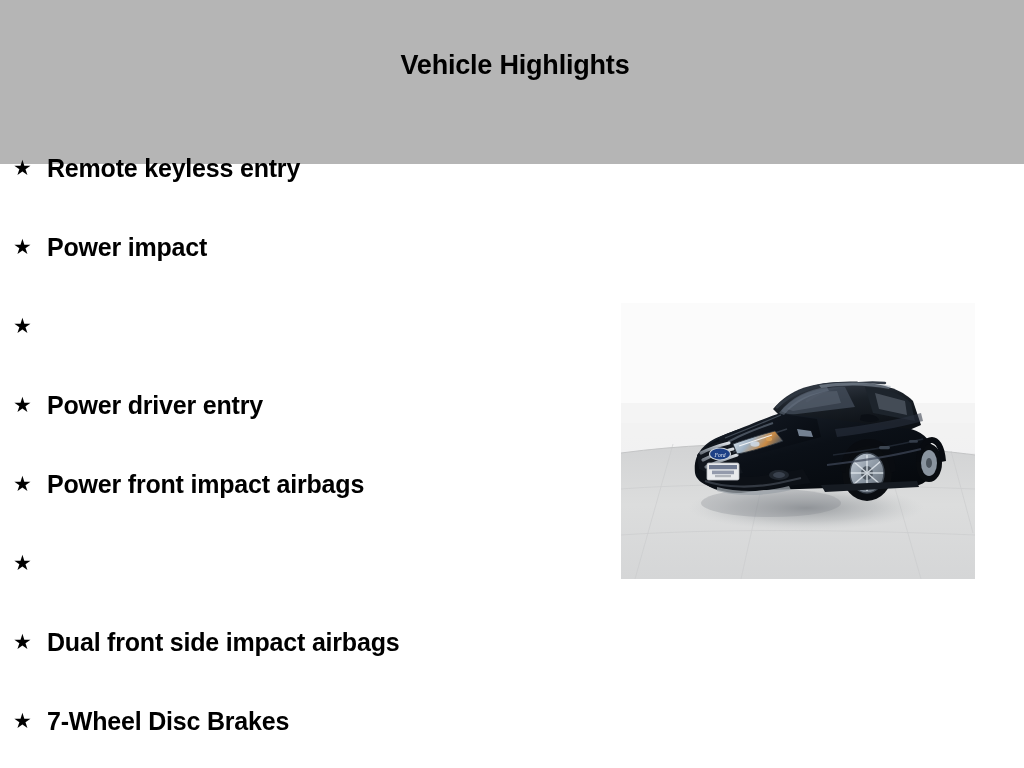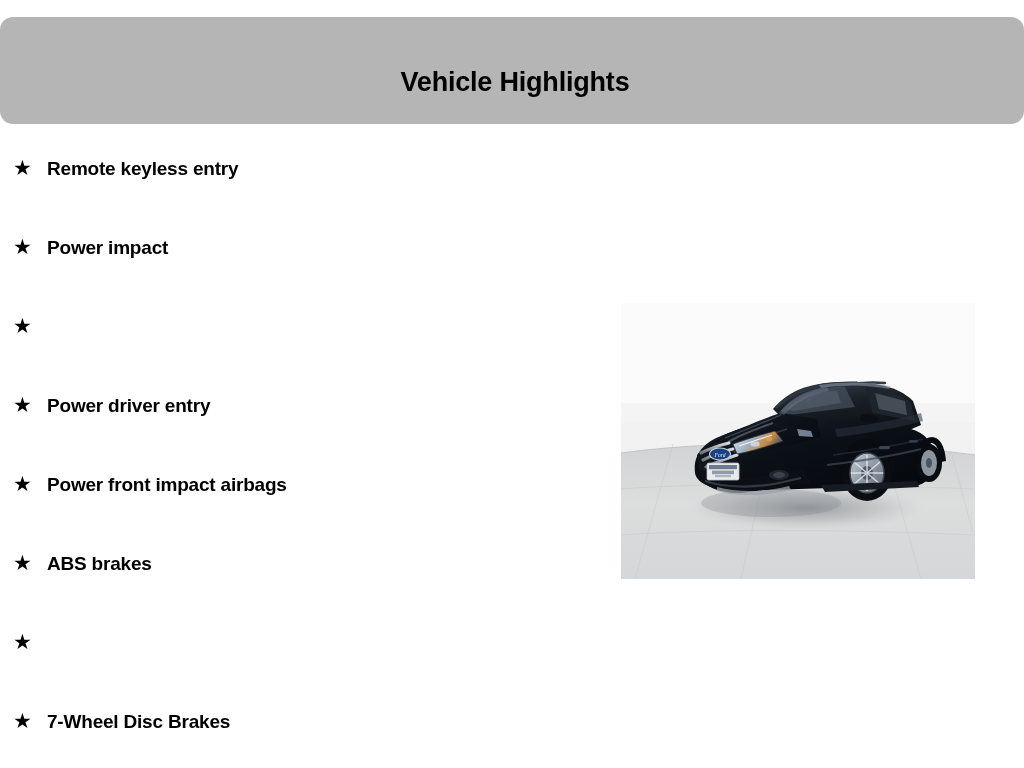--- a/index.html
+++ b/index.html
@@ -12,26 +12,25 @@
     height: 768px;
     overflow: hidden;
     font-family: "Liberation Sans", sans-serif;
     position: relative;
   }
 
   
   #header-band {
     position: absolute;
     left: 0;
-    top: 17px;
+    top: 0;
     width: 1024px;
-    height: 107px;
+    height: 164px;
     background: #b5b5b5;
     box-sizing: border-box;
-    border-radius: 13px;
   }
   #page-title {
     position: absolute;
     left: 0;
     top: 49px;
     width: 1030px;
     text-align: center;
     font-size: 27px;
     font-weight: bold;
     color: #000000;
@@ -64,21 +63,21 @@
     font-size: 21px;
     line-height: 1;
     color: #000000;
     text-align: left;
     position: relative;
     top: -1px;
   }
   .highlight-label {
     flex: 0 0 auto;
     margin-left: 16px;
-    font-size: 19px;
+    font-size: 25px;
     font-weight: bold;
     color: #000000;
     letter-spacing: -0.2px;
     white-space: nowrap;
   }
 
   
   #vehicle-photo {
     position: absolute;
     left: 621px;
@@ -112,24 +111,24 @@
   <li class="highlight-item">
     <span class="bullet-star">★</span>
     <span class="highlight-label">Power driver entry</span>
   </li>
   <li class="highlight-item">
     <span class="bullet-star">★</span>
     <span class="highlight-label">Power front impact airbags</span>
   </li>
   <li class="highlight-item">
     <span class="bullet-star">★</span>
-    <span class="highlight-label">ABS brakes</span>
-  </li>
-  <li class="highlight-item">
-    <span class="bullet-star">★</span>
+  </li>
+  <li class="highlight-item">
+    <span class="bullet-star">★</span>
+    <span class="highlight-label">Dual front side impact airbags</span>
   </li>
   <li class="highlight-item">
     <span class="bullet-star">★</span>
     <span class="highlight-label">7-Wheel Disc Brakes</span>
   </li>
 </ul>
 
 <div id="vehicle-photo">
   <svg width="354" height="276" viewBox="0 0 354 276">
     <defs>

